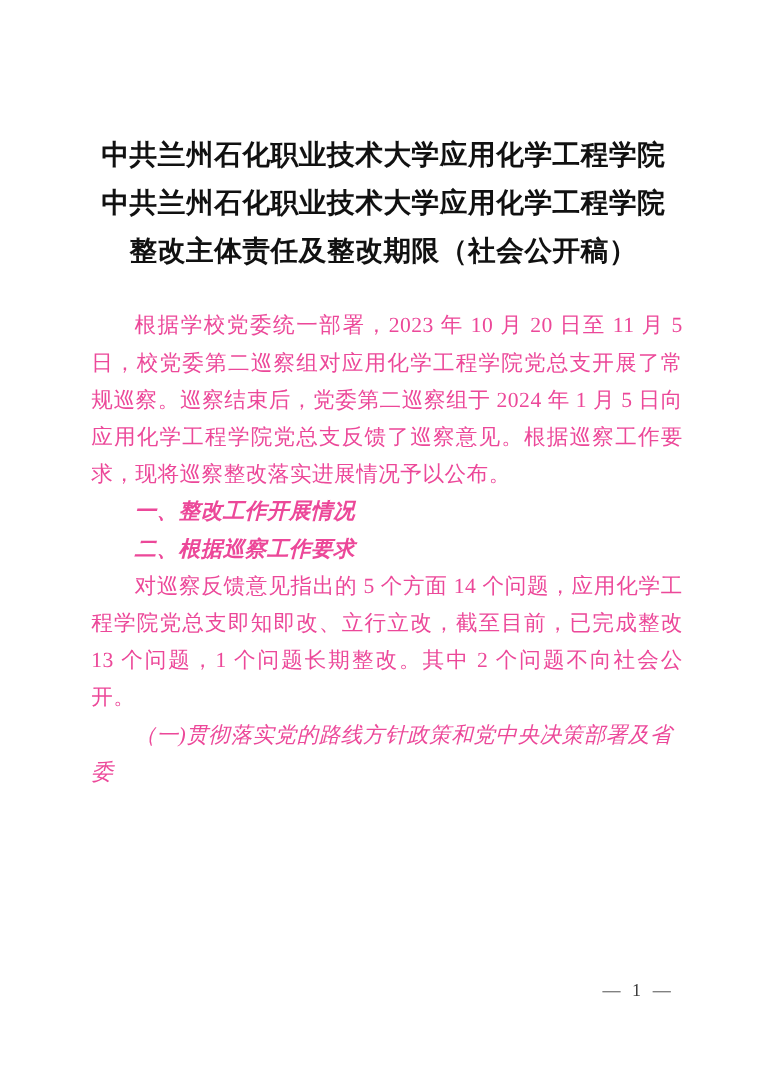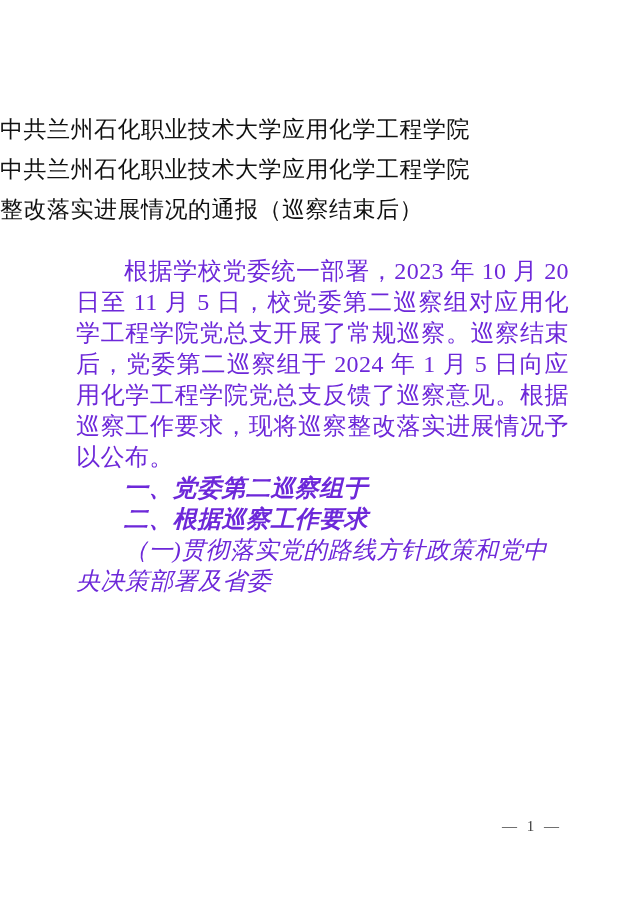--- a/index.html
+++ b/index.html
@@ -10,32 +10,33 @@
   .page {
     position: relative;
     width: 639px;
     height: 905px;
     background: #ffffff;
     overflow: hidden;
     font-family: "Liberation Serif", "DejaVu Serif", serif;
   }
   .title-block {
     padding-top: 110px;
-    font-weight: 400;
+    text-align: center;
+    font-weight: 700;
     font-size: 23px;
     line-height: 40px;
     color: #111111;
     letter-spacing: 0.5px;
   }
   .content {
     margin: 26px 70px 0 76px;
-    font-size: 24px;
+    font-size: 18px;
     line-height: 31px;
     text-align: justify;
-    color: #6d28d9;
+    color: #ec4899;
   }
   .content p {
     margin: 0;
     text-indent: 2em;
     letter-spacing: 0.4px;
   }
   .content p.heading {
     font-weight: 700;
     font-style: italic;
     text-align: left;
@@ -54,25 +55,26 @@
   }
 </style>
 </head>
 <body>
 
 <div class="page">
 
   <div class="title-block">
     <div>中共兰州石化职业技术大学应用化学工程学院</div>
     <div>中共兰州石化职业技术大学应用化学工程学院</div>
-    <div>整改落实进展情况的通报（巡察结束后）</div>
+    <div>整改主体责任及整改期限（社会公开稿）</div>
   </div>
 
   <div class="content">
     <p class="body-para">根据学校党委统一部署，2023 年 10 月 20 日至 11 月 5 日，校党委第二巡察组对应用化学工程学院党总支开展了常规巡察。巡察结束后，党委第二巡察组于 2024 年 1 月 5 日向应用化学工程学院党总支反馈了巡察意见。根据巡察工作要求，现将巡察整改落实进展情况予以公布。</p>
-    <p class="heading">一、党委第二巡察组于</p>
+    <p class="heading">一、整改工作开展情况</p>
     <p class="heading">二、根据巡察工作要求</p>
+    <p class="body-para">对巡察反馈意见指出的 5 个方面 14 个问题，应用化学工程学院党总支即知即改、立行立改，截至目前，已完成整改 13 个问题，1 个问题长期整改。其中 2 个问题不向社会公开。</p>
     <p class="kai-para">（一)贯彻落实党的路线方针政策和党中央决策部署及省委</p>
   </div>
 
   <div class="page-number">— 1 —</div>
 
 </div>
 
 </body></html>

